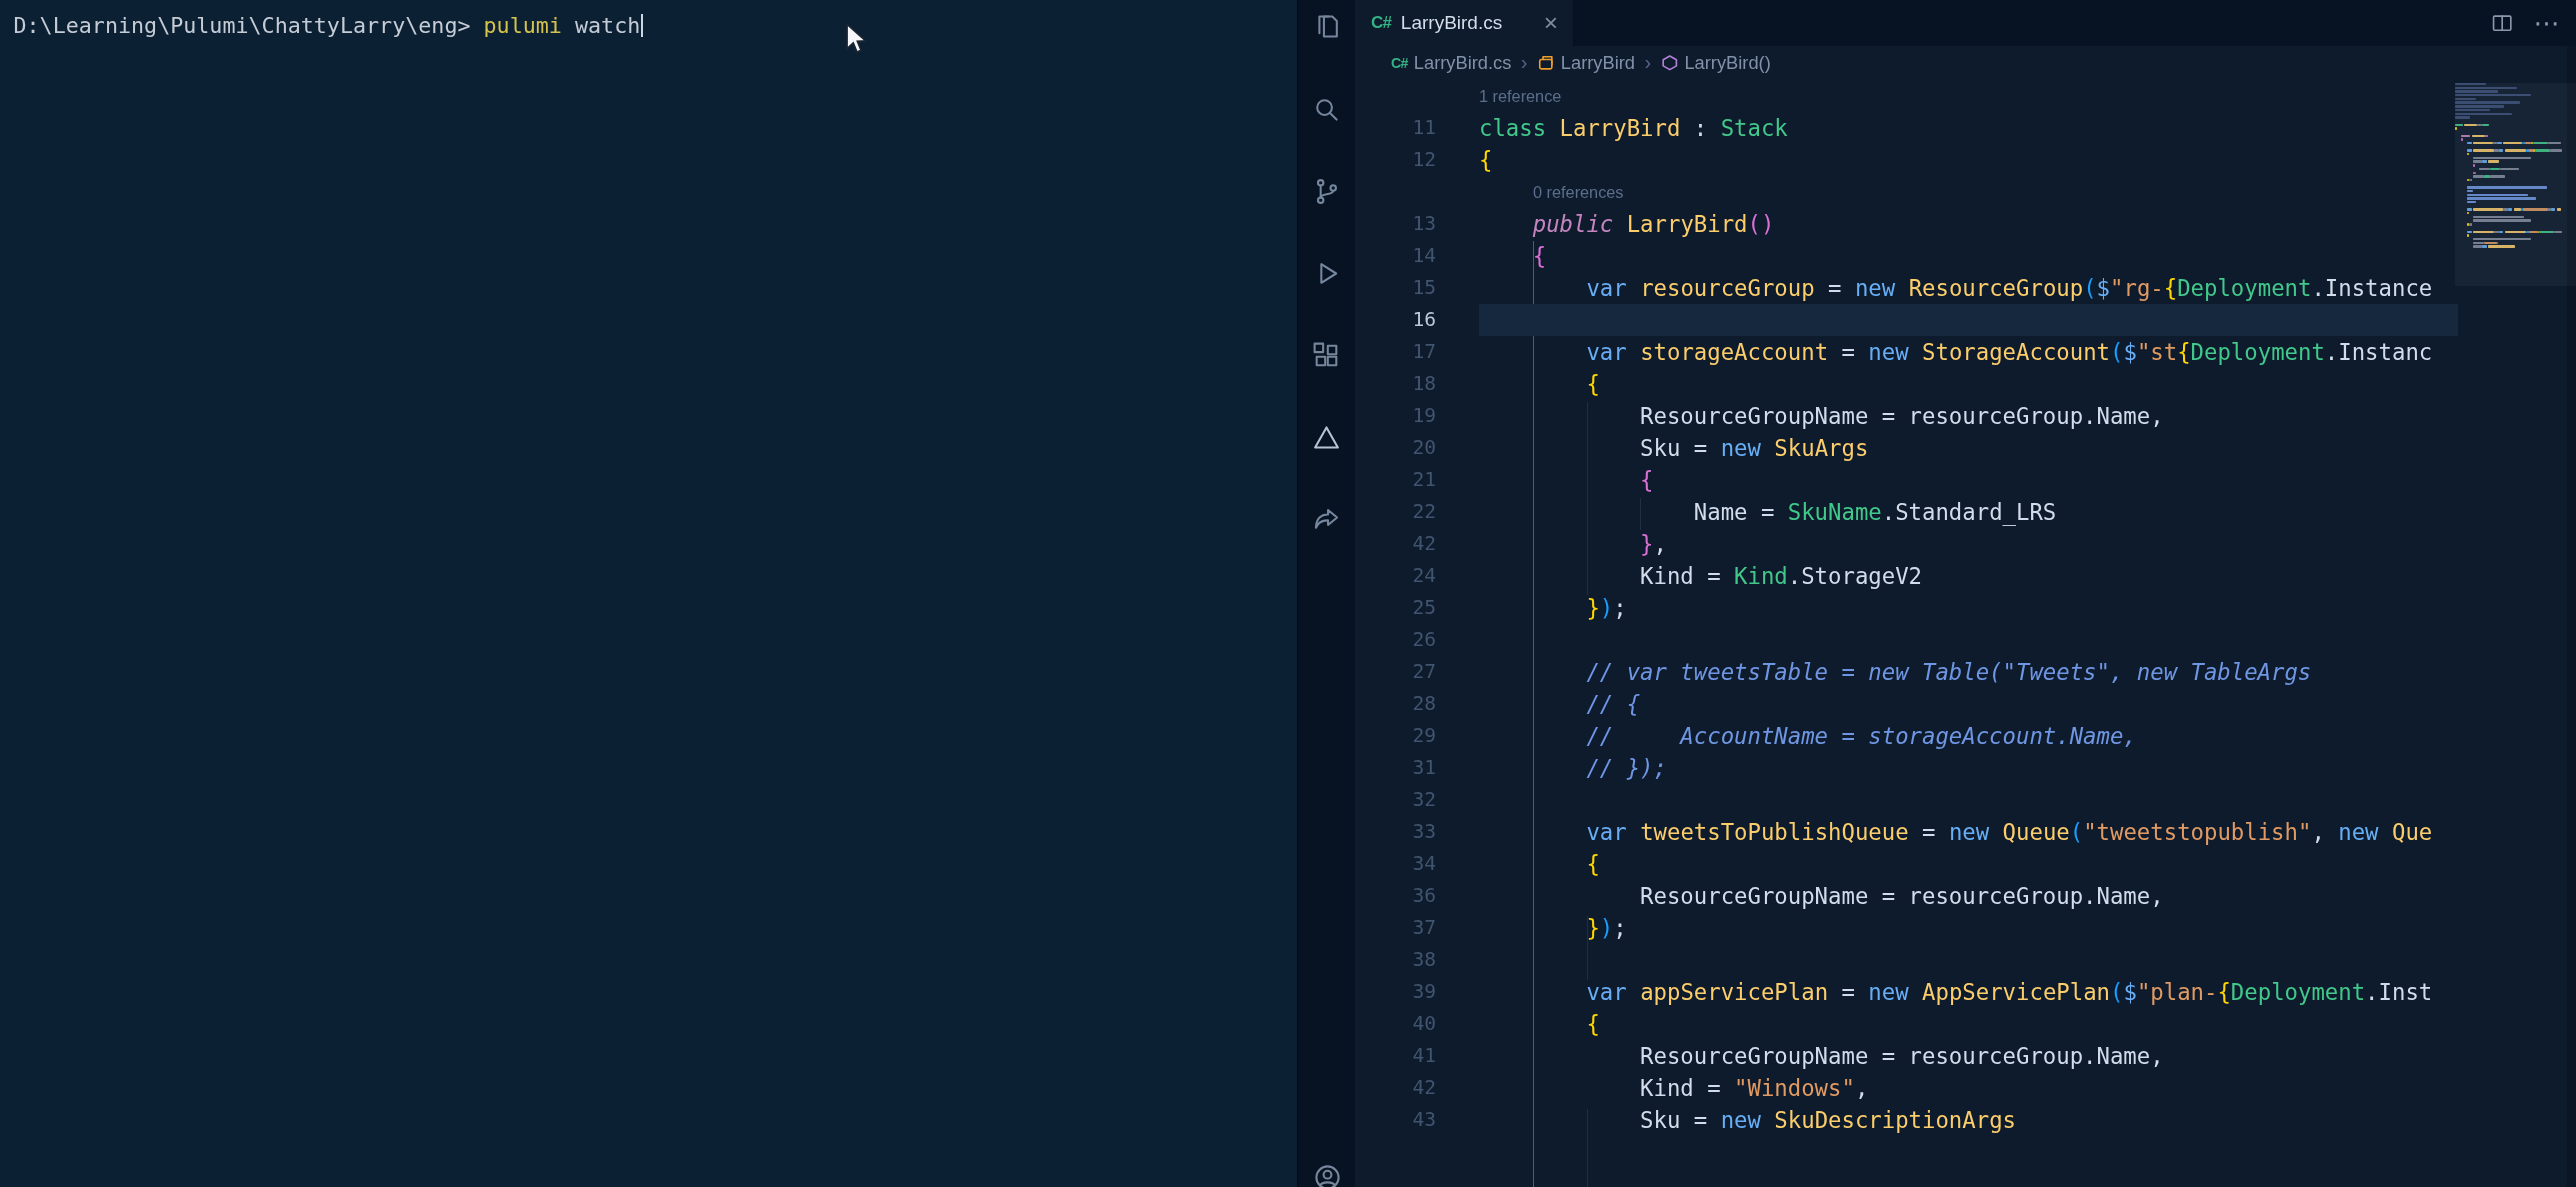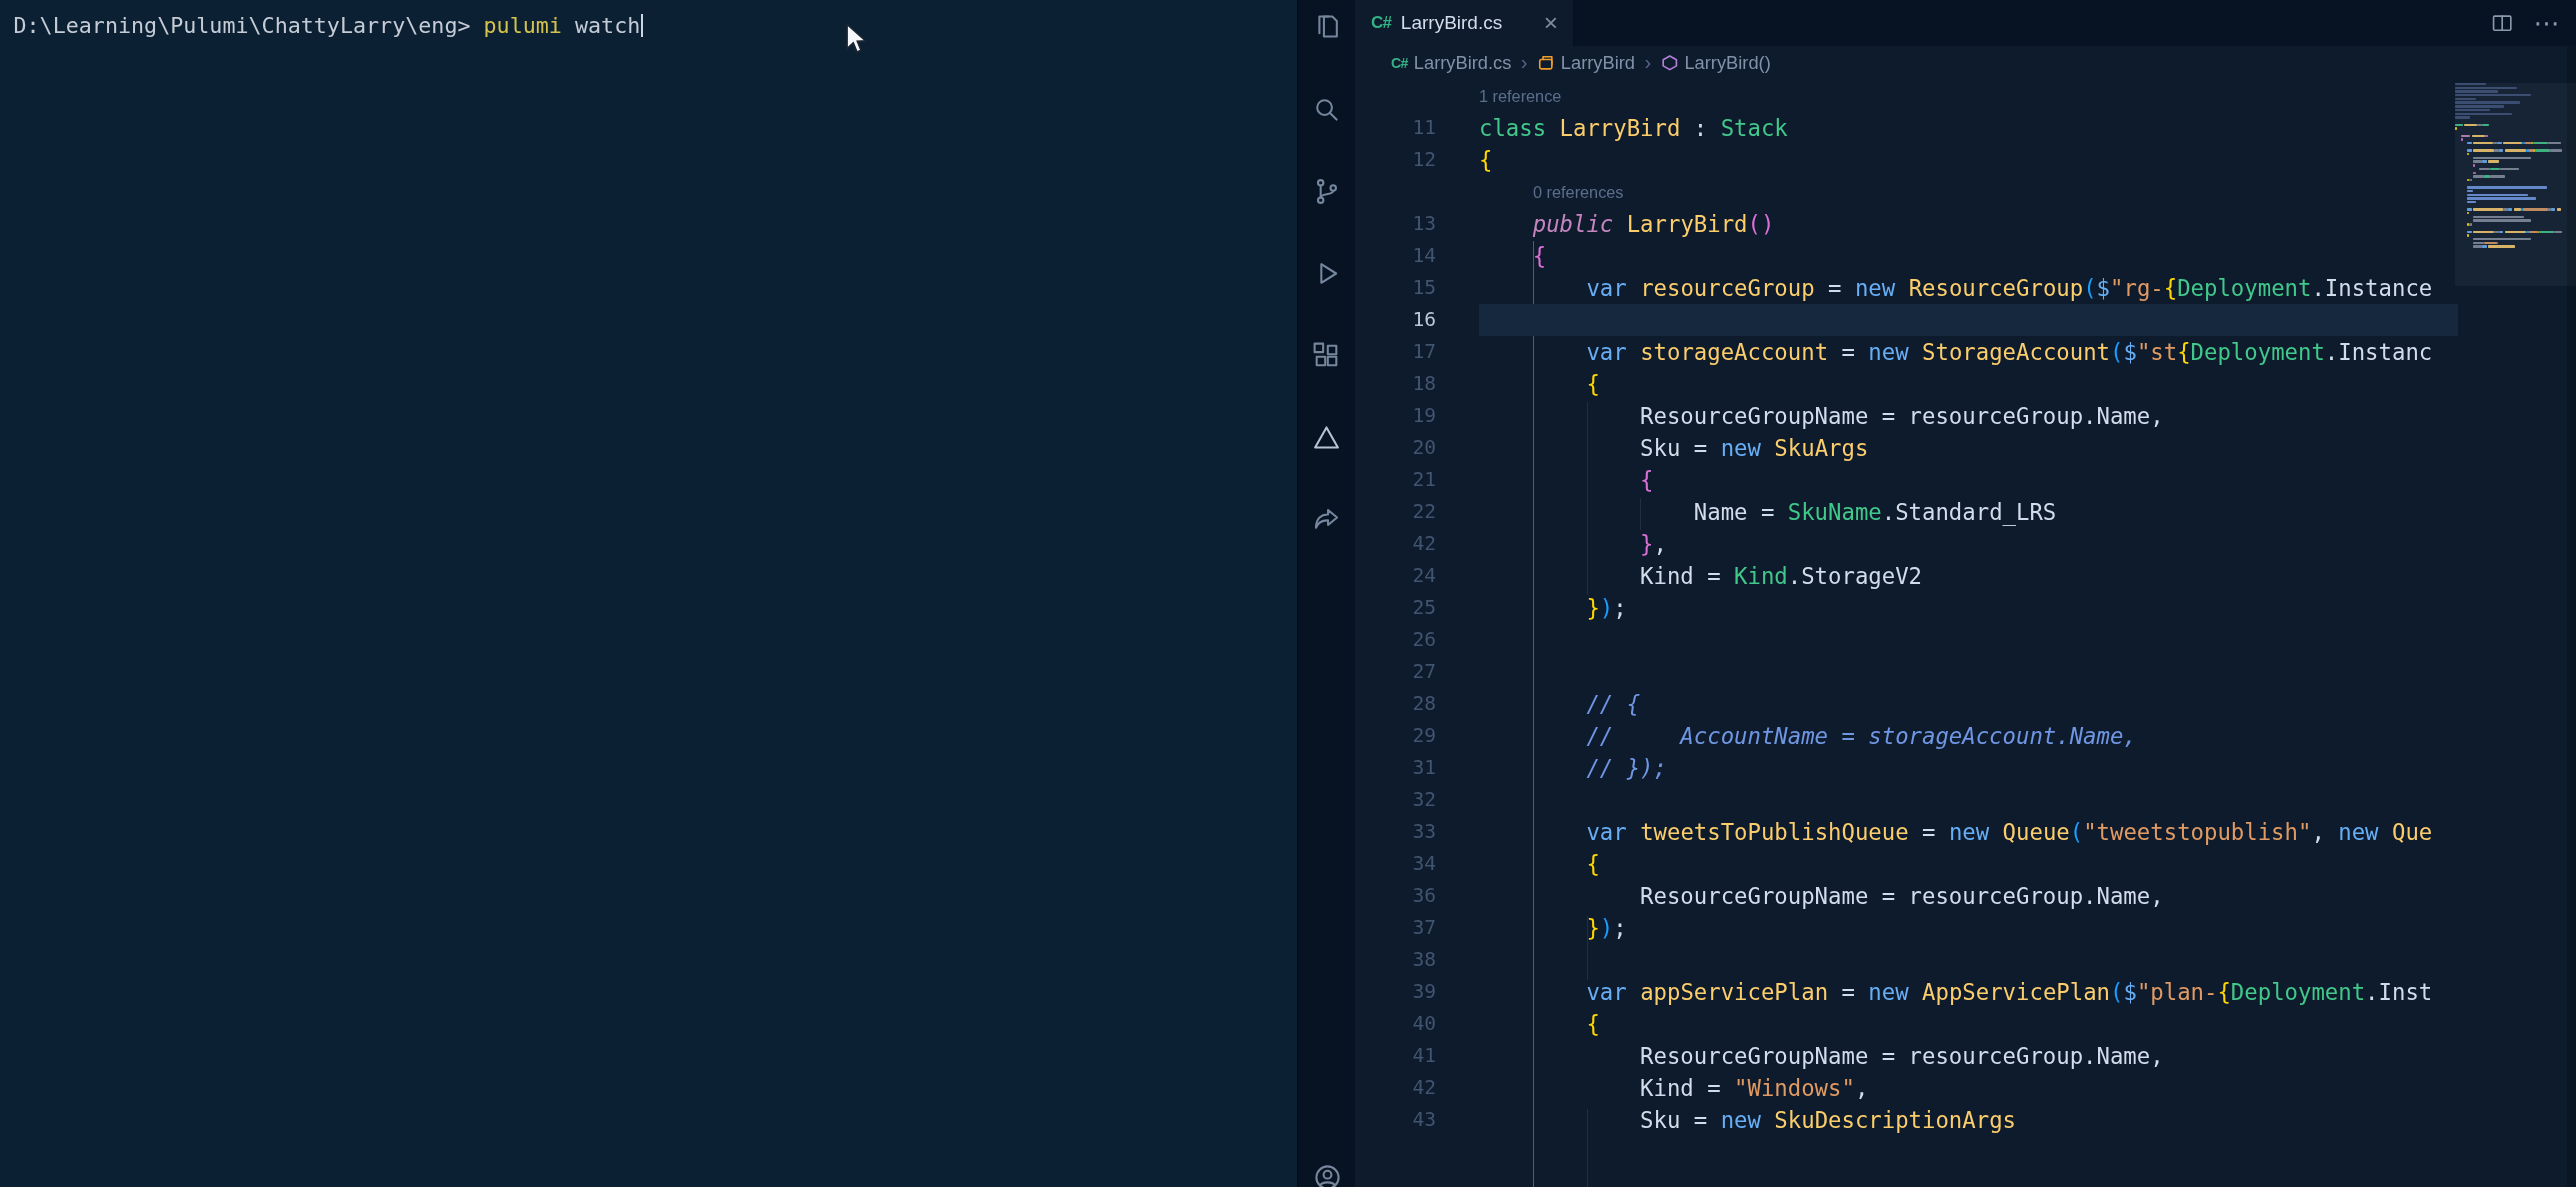--- a/index.html
+++ b/index.html
@@ -265,21 +265,21 @@
         <div class="code-row" data-name="code-line">
           <div class="gutter" data-name="line-number">25</div>
           <div class="line-content" data-name="code-line-text"><span class="tk tk-pl" data-name="token">        </span><span class="tk tk-b1" data-name="token">}</span><span class="tk tk-b3" data-name="token">)</span><span class="tk tk-id" data-name="token">;</span></div>
         </div>
         <div class="code-row" data-name="code-line">
           <div class="gutter" data-name="line-number">26</div>
           <div class="line-content" data-name="code-line-text"></div>
         </div>
         <div class="code-row" data-name="code-line">
           <div class="gutter" data-name="line-number">27</div>
-          <div class="line-content" data-name="code-line-text"><span class="tk tk-pl" data-name="token">        </span></div>
+          <div class="line-content" data-name="code-line-text"><span class="tk tk-pl" data-name="token">        </span><span class="tk tk-cm" data-name="token">// var tweetsTable = new Table("Tweets", new TableArgs</span></div>
         </div>
         <div class="code-row" data-name="code-line">
           <div class="gutter" data-name="line-number">28</div>
           <div class="line-content" data-name="code-line-text"><span class="tk tk-pl" data-name="token">        </span><span class="tk tk-cm" data-name="token">// {</span></div>
         </div>
         <div class="code-row" data-name="code-line">
           <div class="gutter" data-name="line-number">29</div>
           <div class="line-content" data-name="code-line-text"><span class="tk tk-pl" data-name="token">        </span><span class="tk tk-cm" data-name="token">//     AccountName = storageAccount.Name,</span></div>
         </div>
         <div class="code-row" data-name="code-line">

